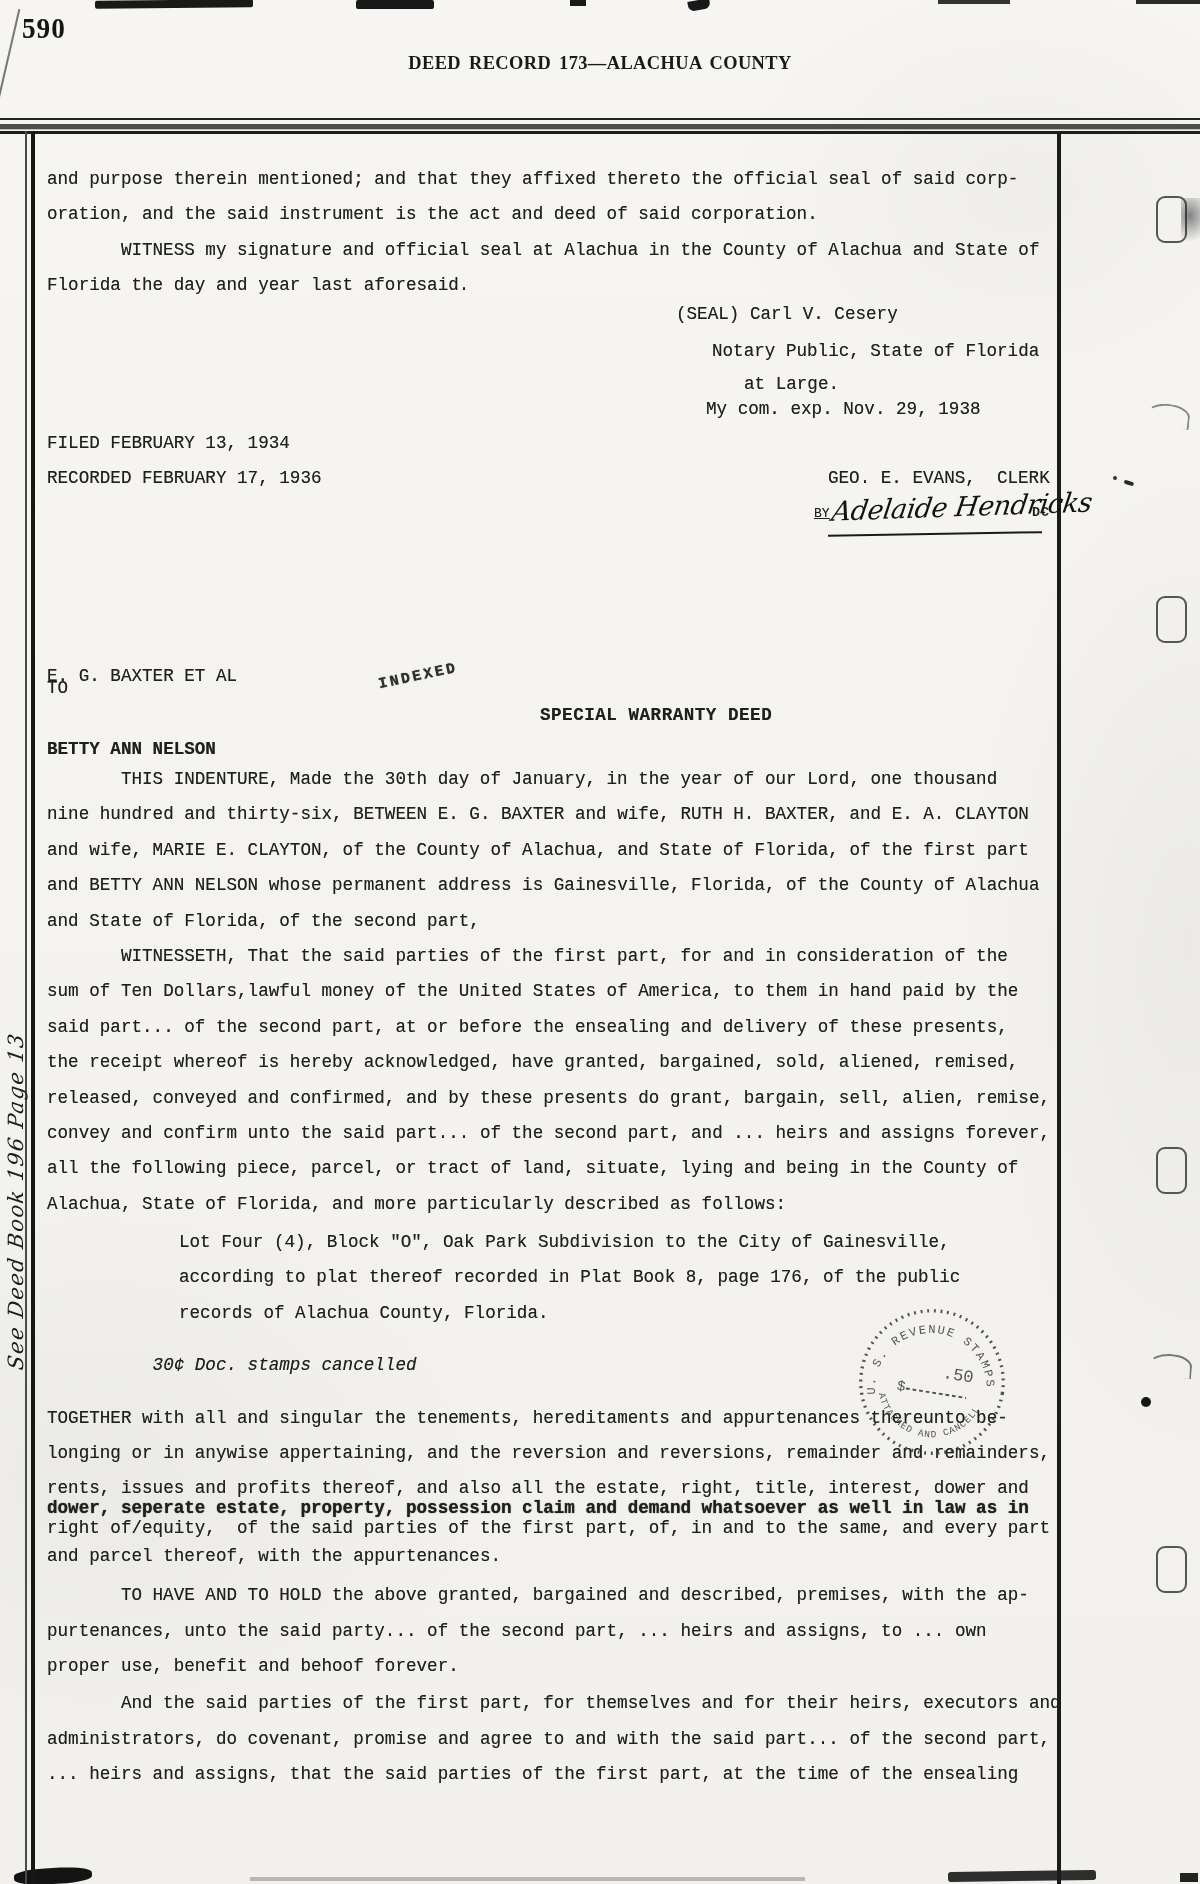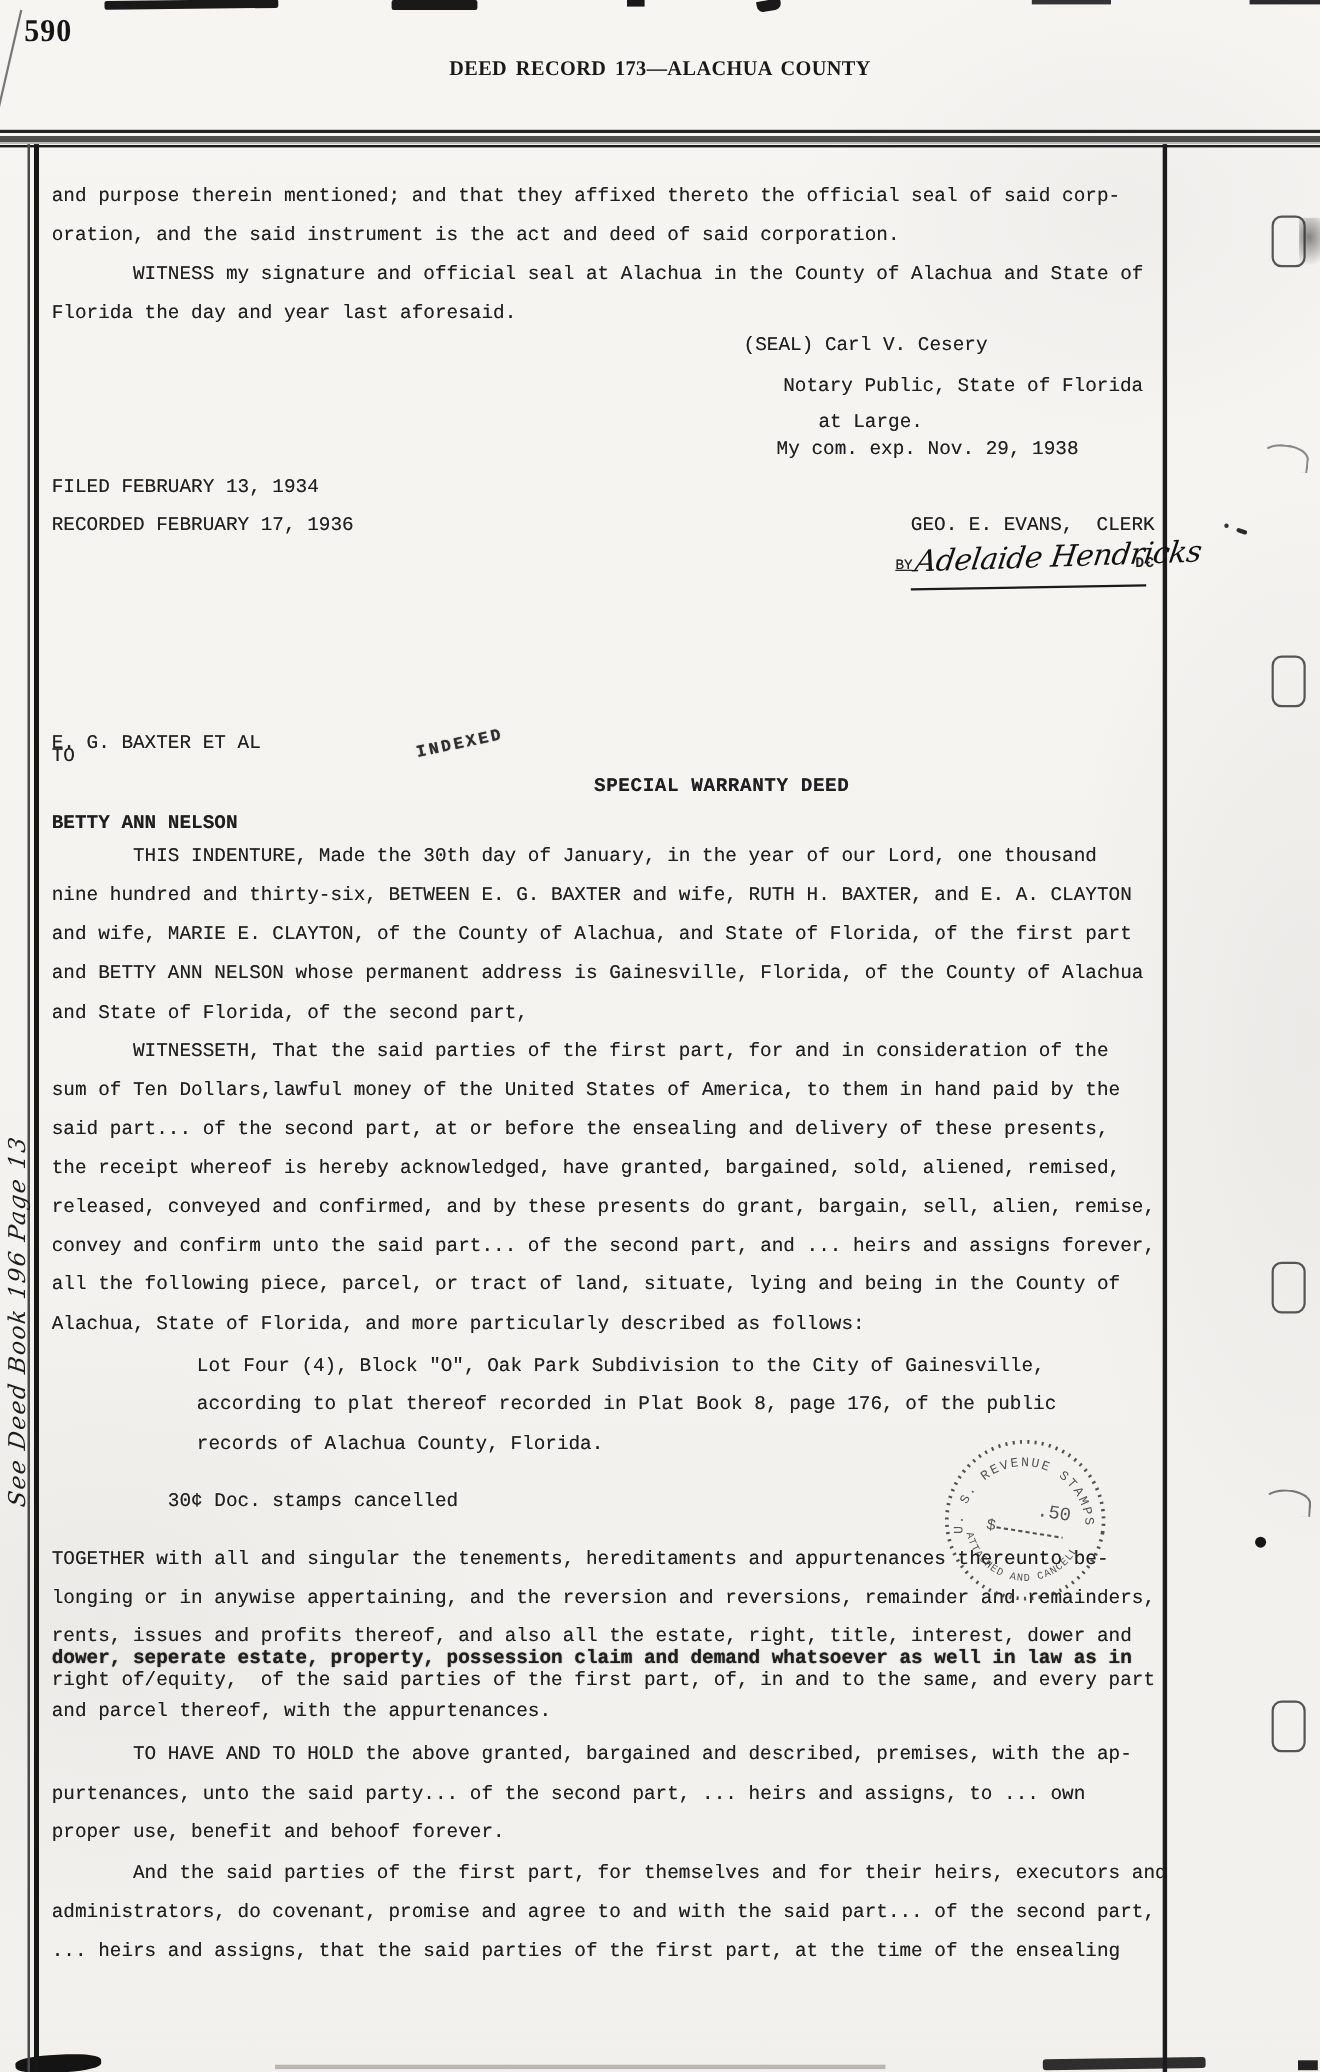--- a/index.html
+++ b/index.html
@@ -19,21 +19,21 @@
   .hrule{left:0;top:118px;width:1200px;height:16px;
     background:linear-gradient(#222 0 2.5px,transparent 2.5px 6px,#4e4e4e 6px 11px,rgba(80,80,80,.35) 11px 12.5px,transparent 12.5px 13.5px,#1d1d1d 13.5px 16px);}
   .vrule-left{left:25px;top:131px;width:12px;height:1753px;
     background:linear-gradient(to right,#4a4a4a 0 2px,transparent 2px 6px,#161616 6px 10px,transparent 10px);}
   .vrule-right{left:1057px;top:131px;width:3.5px;height:1753px;background:#1b1b1b;}
   
   .pagenum{left:22px;top:12px;font-family:"Liberation Serif","DejaVu Serif",serif;font-weight:bold;font-size:29px;letter-spacing:1px;transform:scaleX(.94);transform-origin:left top;color:#151515;}
   .header{left:0;top:52px;width:1200px;text-align:center;font-family:"Liberation Serif","DejaVu Serif",serif;font-weight:bold;font-size:19px;letter-spacing:.4px;word-spacing:3px;color:#191919;transform:scaleX(.97);}
   
   .line{height:35.4px;line-height:35.4px;}
-  .ind1{padding-left:7ch;} .ind2{padding-left:12.5ch;} .ind3{padding-left:10ch;}
+  .ind1{padding-left:7ch;} .ind2{padding-left:12.5ch;} .ind3{padding-left:10ch;font-style:italic;}
   .bold{font-weight:bold;text-shadow:0 0 1.1px rgba(0,0,0,.8);}
   .tight{height:19px;line-height:19px;margin-top:-8px;}
   .tight2{height:21px;line-height:21px;}
   .gap1{margin-top:3px;} .gap2{margin-top:17px;} .gap3{margin-top:4px;} .gap4{margin-top:2px;}
   .blockA{left:47px;top:162px;width:1040px;}
   .deed-body{left:47px;top:762px;width:1045px;}
   
   .tline{white-space:pre;font-size:17.6px;text-shadow:0 0 .5px rgba(20,20,20,.55);}
   .seal-line{left:676px;top:304px;}
   .notary1{left:712px;top:341px;}

